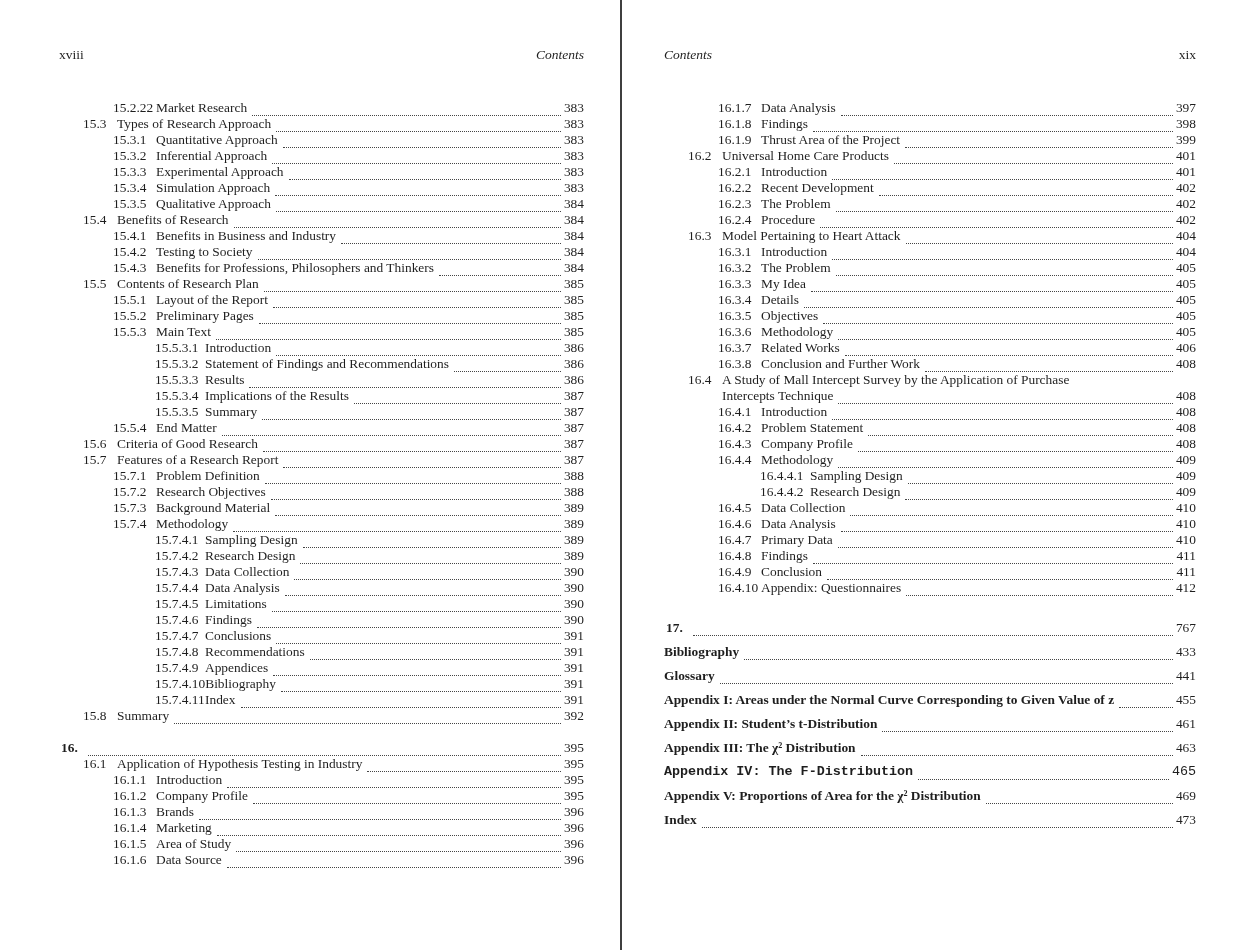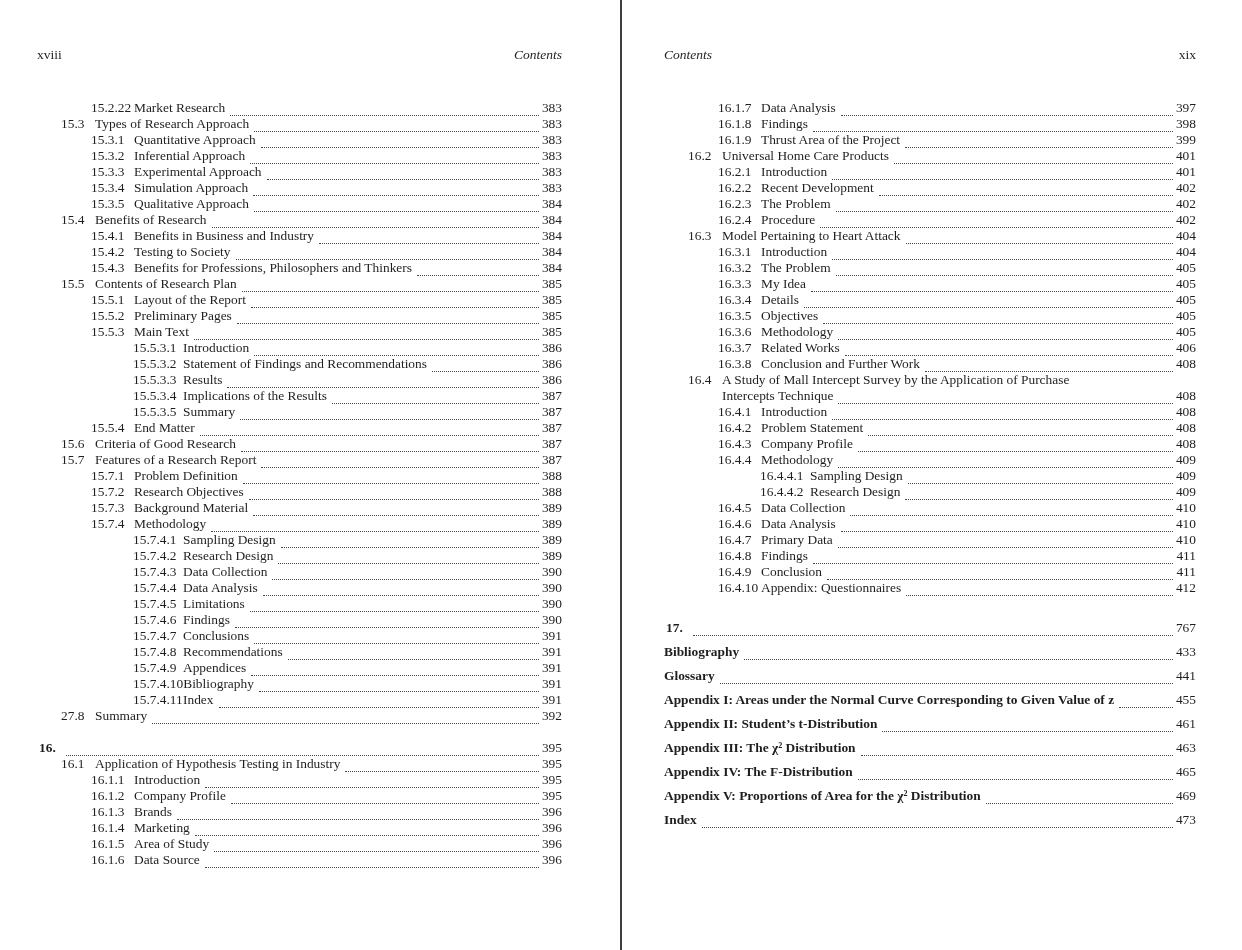--- a/index.html
+++ b/index.html
@@ -4,21 +4,21 @@
 <title>Contents</title>
 <style>
   html,body{margin:0;padding:0}
   body{
     width:1242px;height:950px;position:relative;overflow:hidden;
     background:#ffffff;color:#1e1e1e;
     font-family:"Liberation Serif","DejaVu Serif",serif;
   }
   .divider{position:absolute;left:620px;top:0;width:2px;height:950px;background:#3f3f3f}
   .page{position:absolute;top:47px}
-  .page.left{left:37px;width:525px}
+  .page.left{left:59px;width:525px}
   .page.right{left:664px;width:532px}
   .page-header{display:flex;justify-content:space-between;align-items:baseline;
     font-size:13.5px;margin-bottom:37px}
   .running-head{font-style:italic}
   .folio{font-style:normal}
   .toc{display:block}
   .row{display:flex;align-items:baseline;height:16px;font-size:13.4px;white-space:nowrap;line-height:16px}
   .row .num{flex:none}
   .row .title{flex:none}
   .row .leader{flex:1 1 auto;min-width:6px;align-self:flex-end;height:5px;
@@ -265,21 +265,21 @@
         <span class="leader"></span>
         <span class="page-num">391</span>
       </div>
       <div class="row lvl-3">
         <span class="num">15.7.4.11</span>
         <span class="title">Index</span>
         <span class="leader"></span>
         <span class="page-num">391</span>
       </div>
       <div class="row lvl-1">
-        <span class="num">27.8</span>
+        <span class="num">15.8</span>
         <span class="title">Summary</span>
         <span class="leader"></span>
         <span class="page-num">392</span>
       </div>
       <div class="row lvl-ch bold" style="margin-top: 16px;">
         <span class="num">16.</span>
         <span class="leader"></span>
         <span class="page-num">395</span>
       </div>
       <div class="row lvl-1">
@@ -539,21 +539,21 @@
       <div class="row lvl-bm bold" style="margin-top: 8px;">
         <span class="title">Appendix II: Student’s t-Distribution</span>
         <span class="leader"></span>
         <span class="page-num">461</span>
       </div>
       <div class="row lvl-bm bold" style="margin-top: 8px;">
         <span class="title">Appendix III: The χ² Distribution</span>
         <span class="leader"></span>
         <span class="page-num">463</span>
       </div>
-      <div class="row lvl-bm bold" style="margin-top: 8px;">
+      <div class="row lvl-bm bold" style="margin-top: 8px; font-family: Liberation Mono, monospace;">
         <span class="title">Appendix IV: The F-Distribution</span>
         <span class="leader"></span>
         <span class="page-num">465</span>
       </div>
       <div class="row lvl-bm bold" style="margin-top: 8px;">
         <span class="title">Appendix V: Proportions of Area for the χ² Distribution</span>
         <span class="leader"></span>
         <span class="page-num">469</span>
       </div>
       <div class="row lvl-bm bold" style="margin-top: 8px;">

